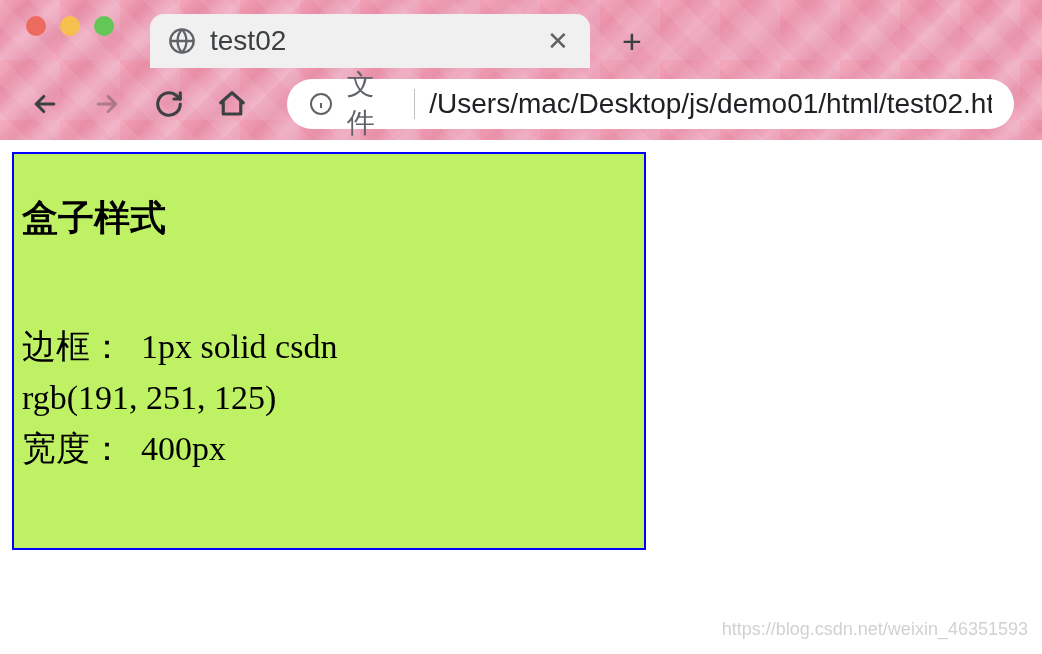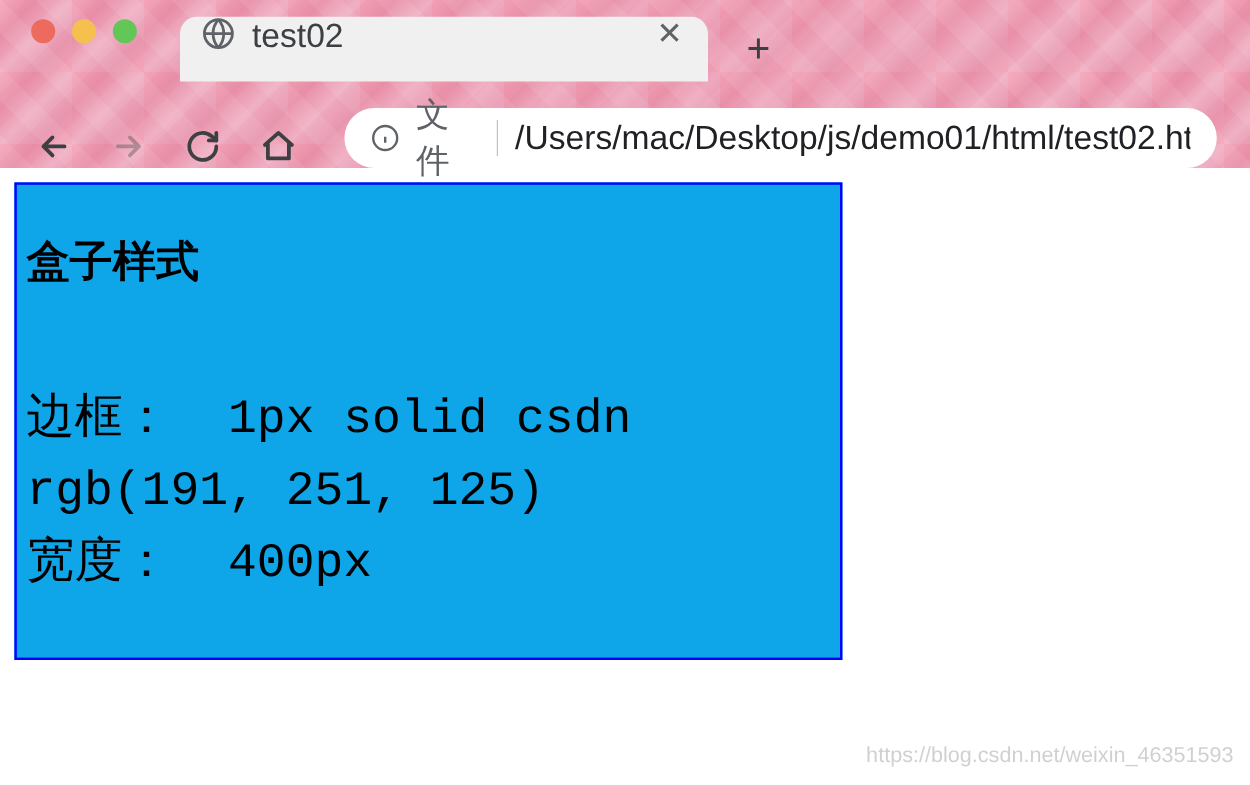--- a/index.html
+++ b/index.html
@@ -47,20 +47,21 @@
     .light {
       width: 20px;
       height: 20px;
       border-radius: 50%;
     }
     .light.red { background: #ed6a5e; }
     .light.yellow { background: #f5c04e; }
     .light.green { background: #62c756; }
     .tab {
       display: flex;
+      align-items: center;
       background: #f0f0f0;
       border-radius: 14px 14px 0 0;
       padding: 0 18px;
       height: 54px;
       margin-left: 26px;
       min-width: 440px;
       position: relative;
       gap: 14px;
     }
     .tab-favicon {
@@ -93,21 +94,21 @@
       align-items: center;
       justify-content: center;
       font-size: 34px;
       color: #3c4043;
       margin-left: 22px;
       cursor: pointer;
     }
     .toolbar {
       height: 72px;
       display: flex;
-      align-items: flex-end;
+      align-items: center;
       padding: 0 28px;
       gap: 28px;
       position: relative;
     }
     .nav-btn {
       width: 36px;
       height: 36px;
       display: flex;
       align-items: center;
       justify-content: center;
@@ -155,36 +156,36 @@
       color: #202124;
       white-space: nowrap;
       overflow: hidden;
     }
     .content-area {
       background: #fff;
       padding: 12px;
     }
     .box {
       border: 2px solid #0000ff;
-      background: #0ea5e9;
-      width: 690px;
+      background: #bef264;
+      width: 634px;
       height: 398px;
       padding: 0;
     }
     .box h2 {
       font-family: "Comic Sans MS", "Marker Felt", cursive;
       font-size: 36px;
       font-weight: bold;
       padding: 40px 8px 0 8px;
       color: #000;
     }
     .box-props {
       padding: 78px 8px 0 8px;
-      font-family: Liberation Mono, monospace;
-      font-size: 40px;
+      font-family: Liberation Serif, serif;
+      font-size: 34px;
       line-height: 1.5;
       color: #000;
     }
     .prop-line {
       display: flex;
     }
     .prop-label {
       white-space: pre;
     }
     .watermark {

